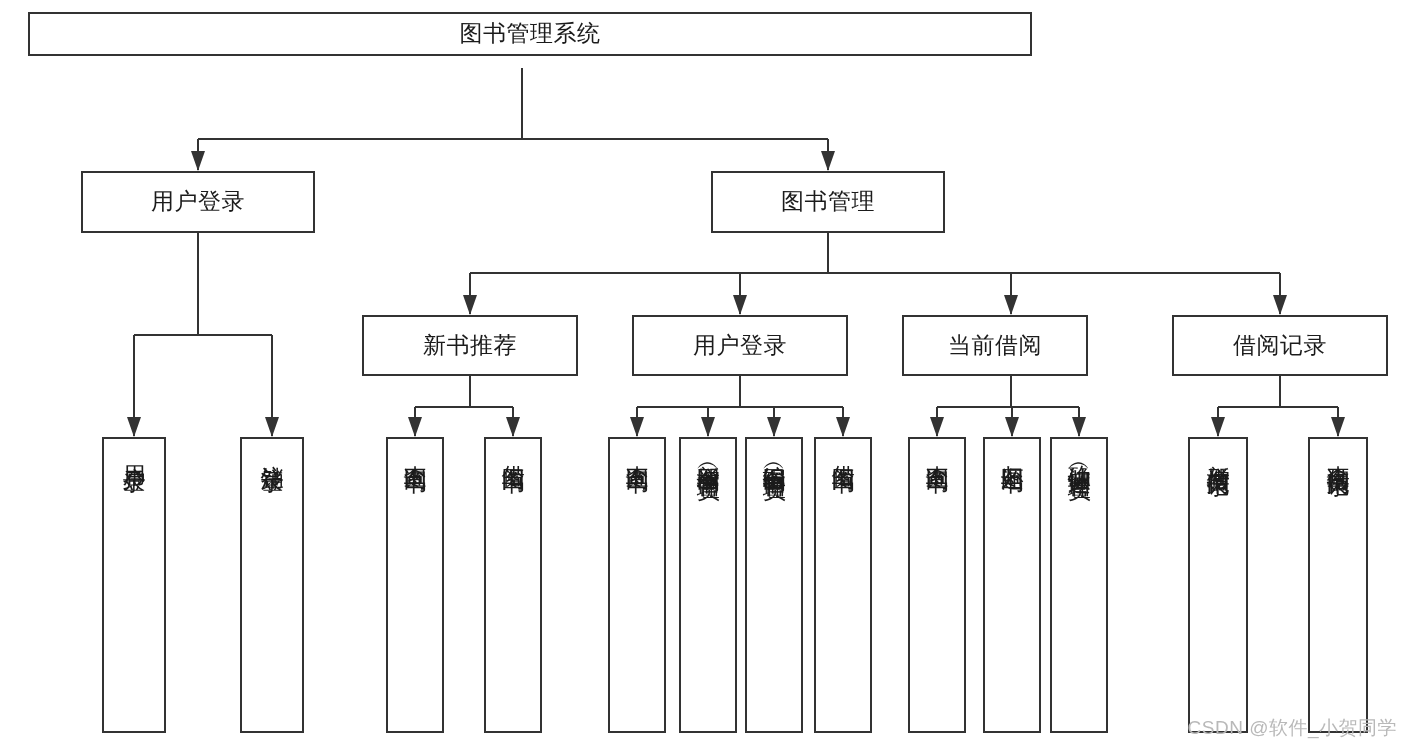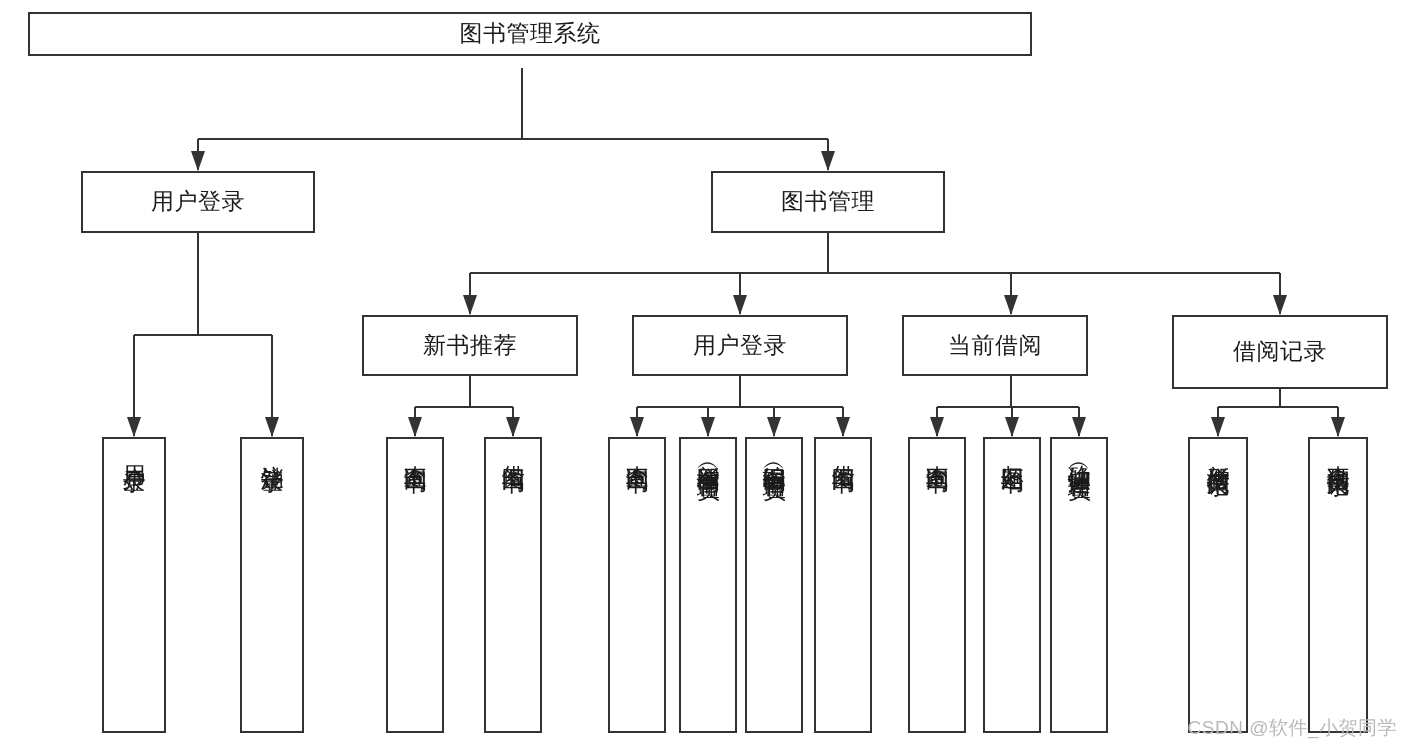--- a/index.html
+++ b/index.html
@@ -135,21 +135,21 @@
       </div>
       <div class="node" style="left: 362px; top: 315px; width: 216px; height: 61px; align-items: center;">
         <span class="label">新书推荐</span>
       </div>
       <div class="node" style="left: 632px; top: 315px; width: 216px; height: 61px;">
         <span class="label">用户登录</span>
       </div>
       <div class="node" style="left: 902px; top: 315px; width: 186px; height: 61px;">
         <span class="label">当前借阅</span>
       </div>
-      <div class="node" style="left: 1172px; top: 315px; width: 216px; height: 74px;">
+      <div class="node" style="left: 1172px; top: 315px; width: 216px; height: 61px;">
         <span class="label">借阅记录</span>
       </div>
       <div class="node vertical" style="left: 102px; top: 437px; width: 64px; height: 296px;">
         <span class="label">用户登录</span>
       </div>
       <div class="node vertical" style="left: 240px; top: 437px; width: 64px; height: 296px;">
         <span class="label">注销登录</span>
       </div>
       <div class="node vertical" style="left: 386px; top: 437px; width: 58px; height: 296px;">
         <span class="label">查询图书</span>

